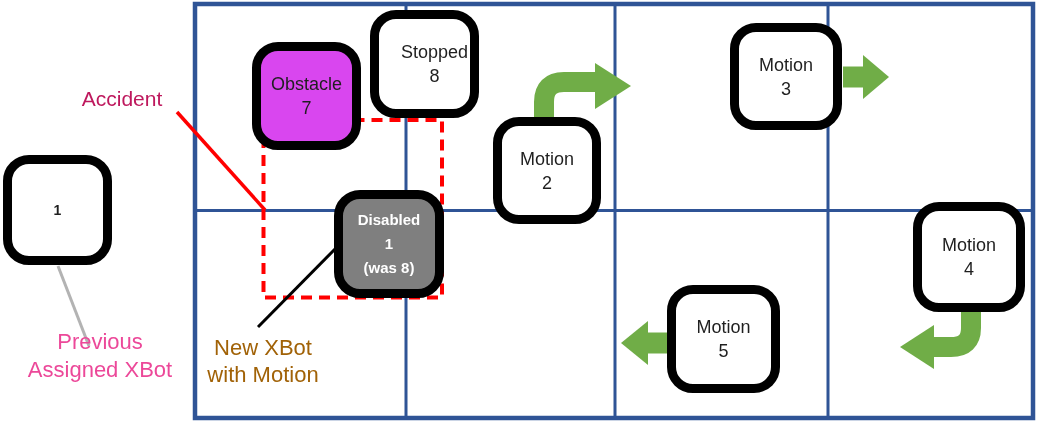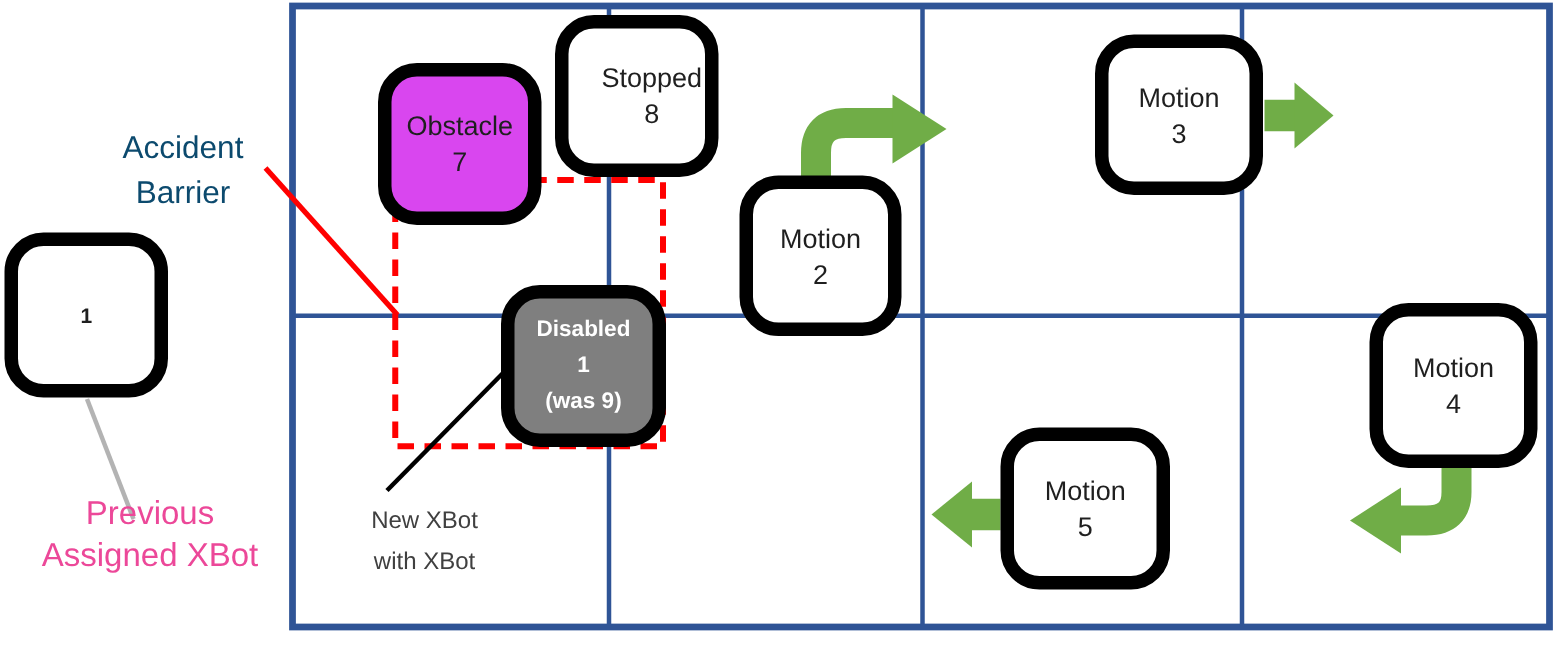--- a/index.html
+++ b/index.html
@@ -28,23 +28,23 @@
   #xbot-obstacle { left:252px; top:42px;  width:109px; height:108px; background:#d946ef; }
   #xbot-stopped  { left:370px; top:10px;  width:109px; height:108px;padding-left:20px; }
   #xbot-disabled { left:334px; top:190px; width:110px; height:108px; background:#7F7F7F;
                    color:#ffffff; font-weight:bold; font-size:15px; line-height:24px; }
   #xbot-motion2  { left:493px; top:117px; width:108px; height:107px; }
   #xbot-motion3  { left:730px; top:23px;  width:112px; height:107px; }
   #xbot-motion4  { left:913px; top:202px; width:112px; height:110px; }
   #xbot-motion5  { left:667px; top:285px; width:113px; height:108px; }
 
   .note { position:absolute; z-index:2; text-align:center; }
-  #label-accident-barrier { left:55px;  top:84px;  width:134px; color:#0c4a6e; font-size:21px; line-height:30px; }
+  #label-accident-barrier { left:55px;  top:84px;  width:134px; color:#be185d; font-size:21px; line-height:30px; }
   #label-previous-xbot    { left:8px;   top:328px; width:184px; color:#ec4899; font-size:22px; line-height:28px; }
-  #label-new-xbot         { left:196px; top:334px; width:134px; color:#404040; font-size:16px; line-height:27px;margin-left:20px; }
+  #label-new-xbot         { left:196px; top:334px; width:134px; color:#a16207; font-size:22px; line-height:27px; }
 </style>
 </head>
 <body>
 
 <div class="stage">
 
   <svg class="layer-svg" viewBox="0 0 1037 433" xmlns="http://www.w3.org/2000/svg">
 
     <g>
       <rect x="195" y="4" width="838" height="414" fill="#ffffff" stroke="#2F5496" stroke-width="4.5"></rect>
@@ -88,21 +88,21 @@
   </div>
 
   <div class="xbot" id="xbot-stopped">
     <span>Stopped</span>
     <span>8</span>
   </div>
 
   <div class="xbot" id="xbot-disabled">
     <span>Disabled</span>
     <span>1</span>
-    <span>(was 9)</span>
+    <span>(was 8)</span>
   </div>
 
   <div class="xbot" id="xbot-motion2">
     <span>Motion</span>
     <span>2</span>
   </div>
 
   <div class="xbot" id="xbot-motion3">
     <span>Motion</span>
     <span>3</span>
@@ -113,26 +113,25 @@
     <span>4</span>
   </div>
 
   <div class="xbot" id="xbot-motion5">
     <span>Motion</span>
     <span>5</span>
   </div>
 
   <div class="note" id="label-accident-barrier">
     <div>Accident</div>
-    <div>Barrier</div>
   </div>
 
   <div class="note" id="label-previous-xbot">
     <div>Previous</div>
     <div>Assigned XBot</div>
   </div>
 
   <div class="note" id="label-new-xbot">
     <div>New XBot</div>
-    <div>with XBot</div>
+    <div>with Motion</div>
   </div>
 
 </div>
 
 </body></html>

